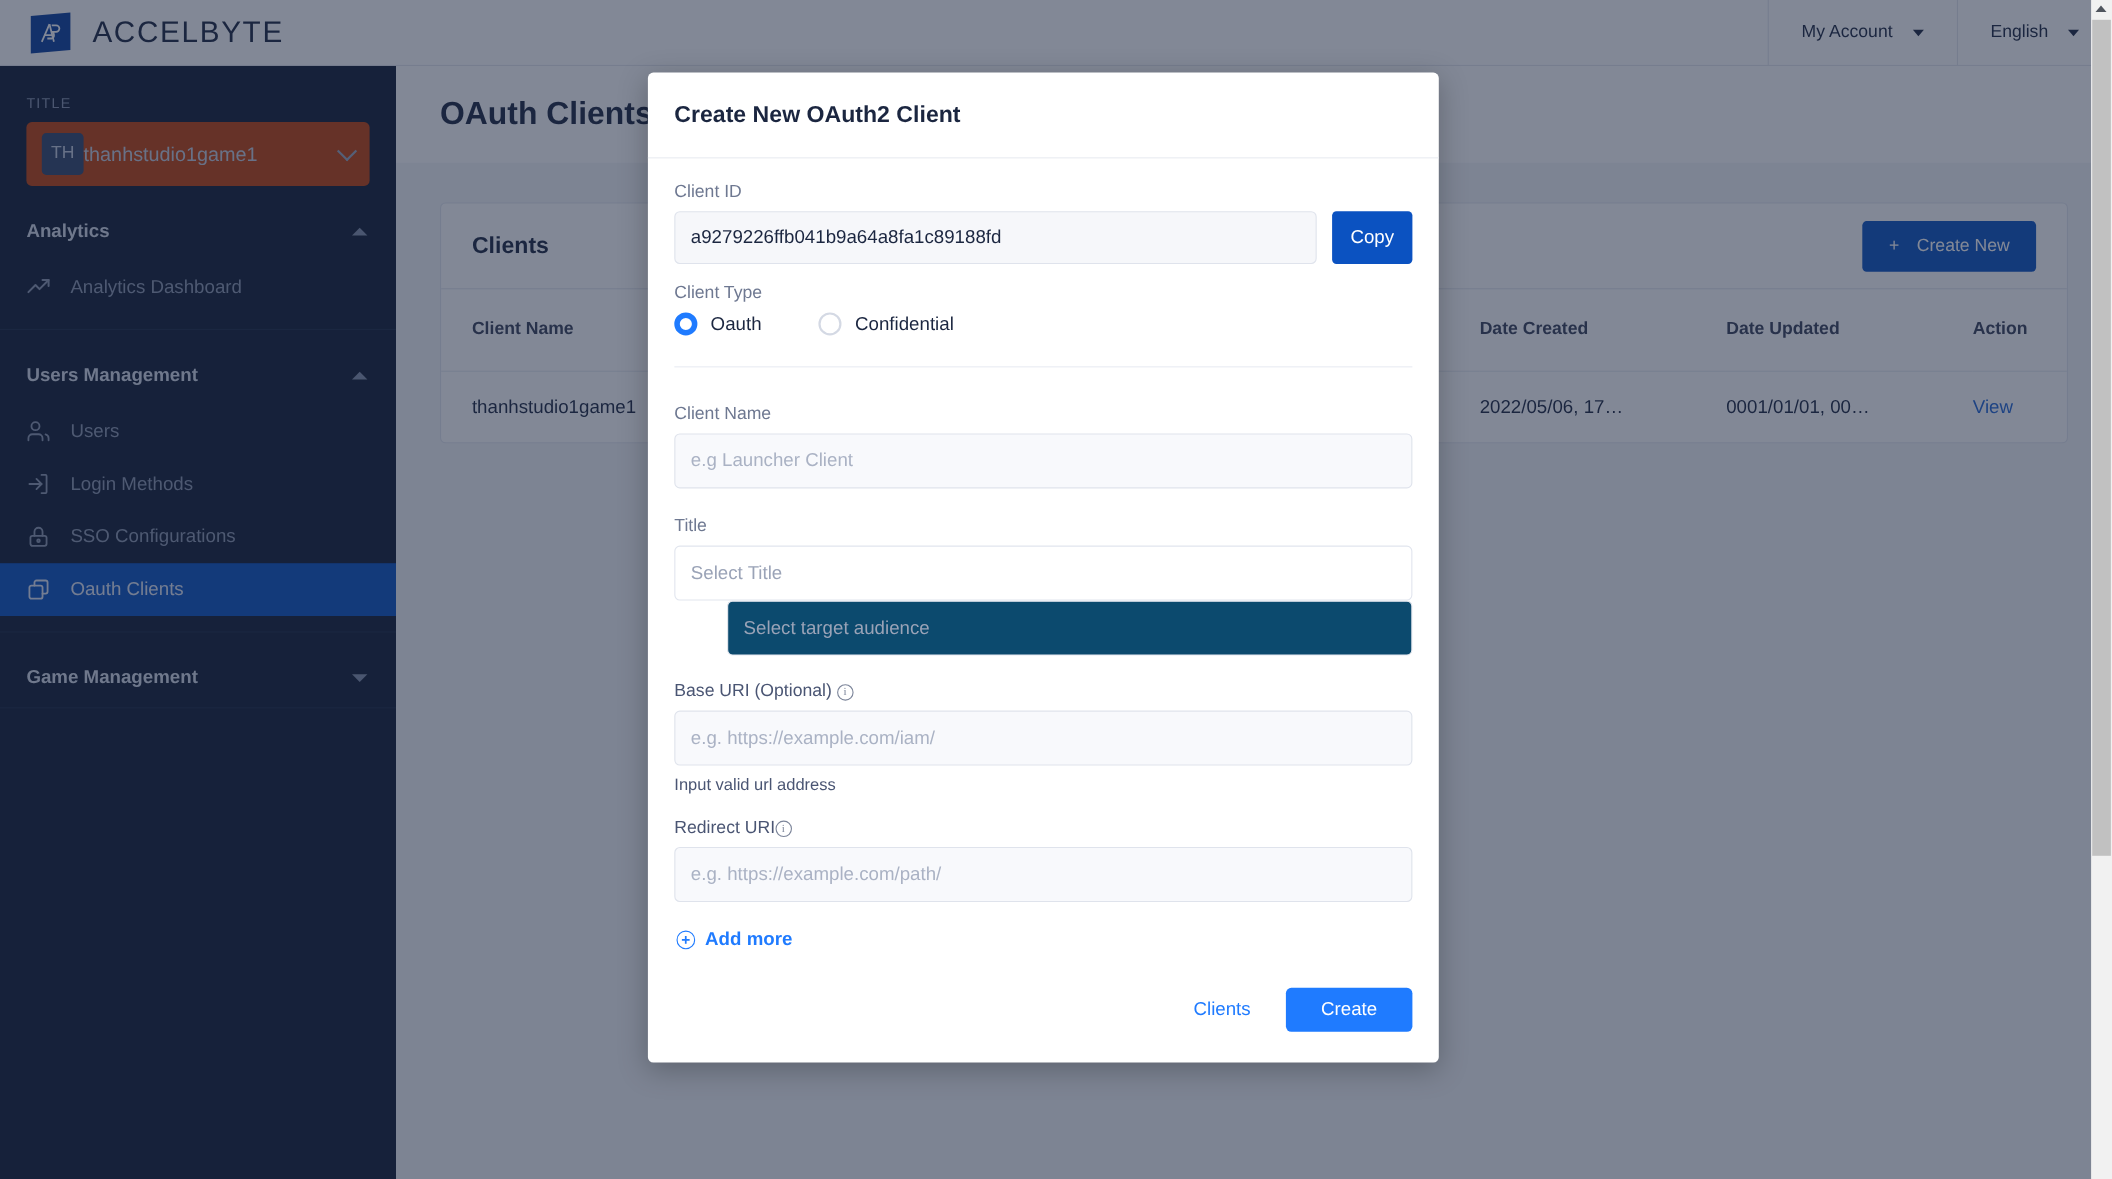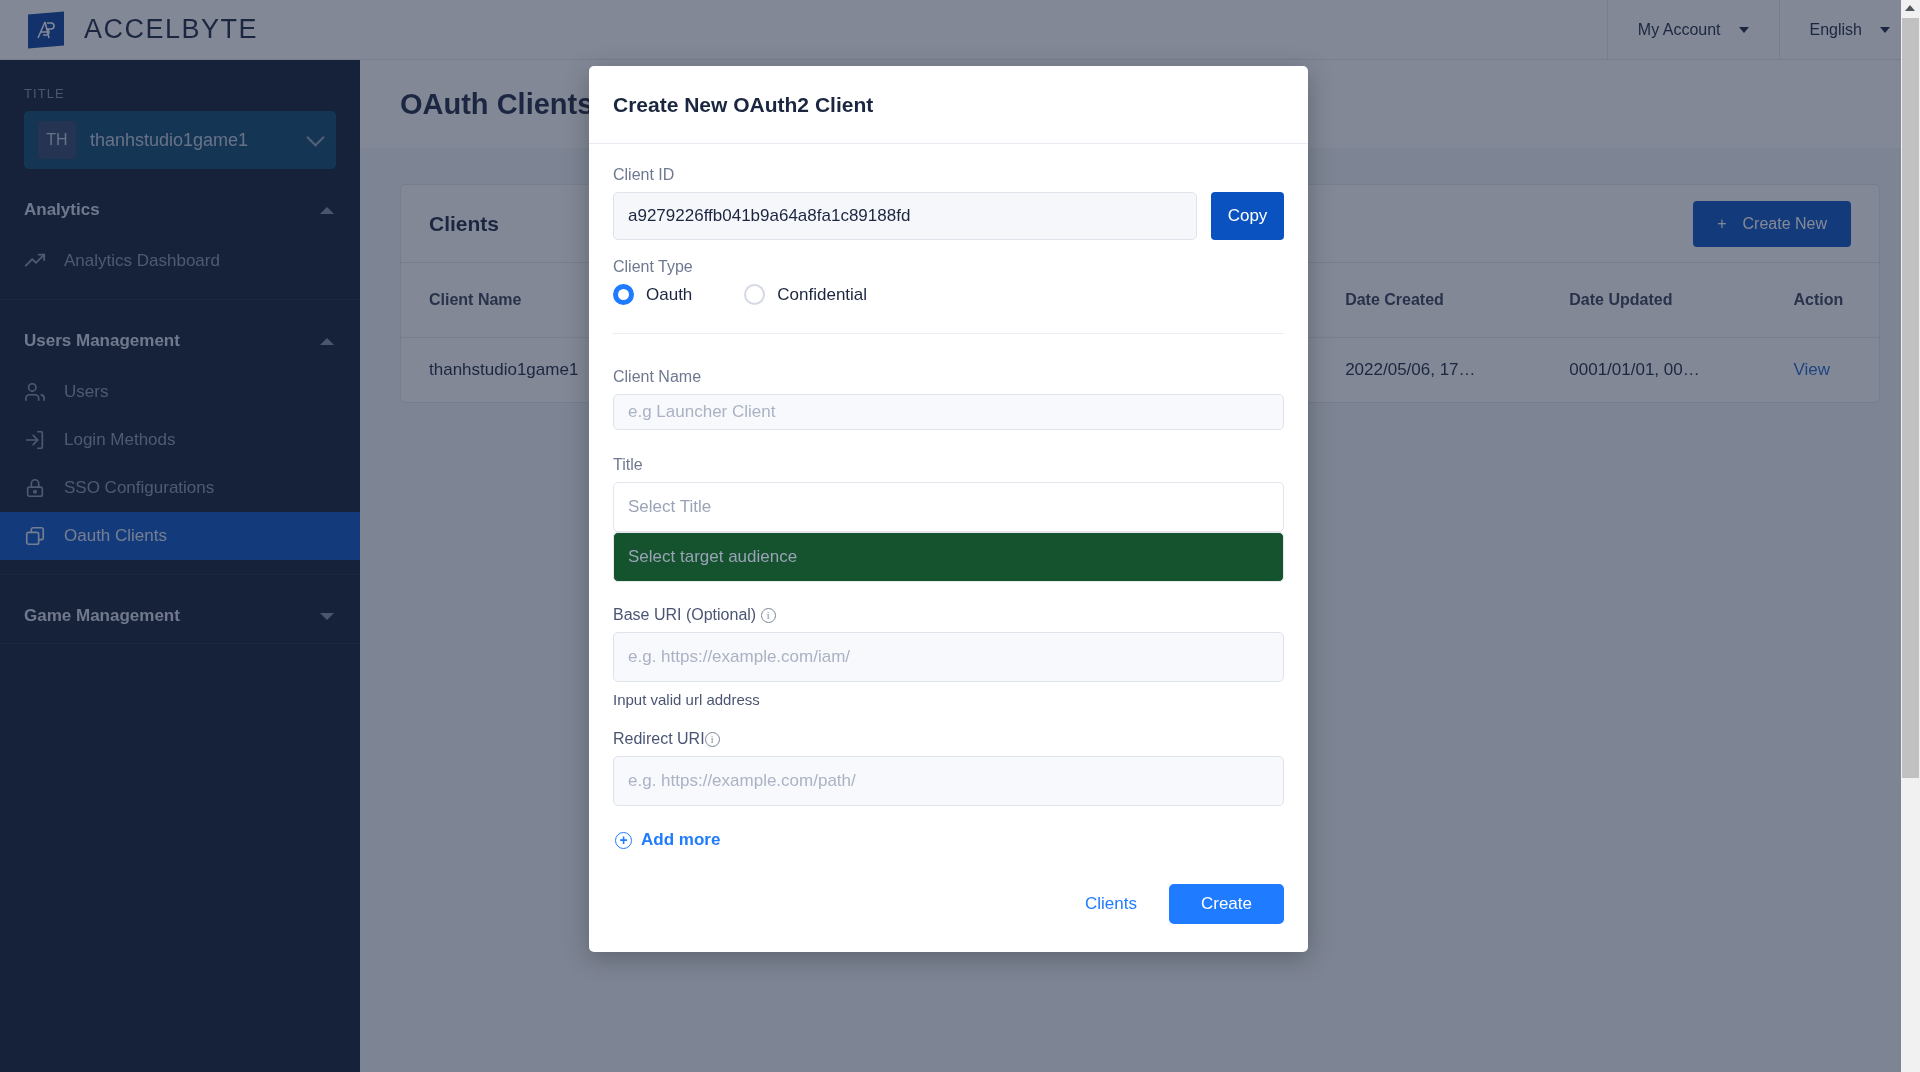--- a/index.html
+++ b/index.html
@@ -43,22 +43,22 @@
   
   .sidebar {
     position: absolute; top: 60px; left: 0; width: 360px; height: 1012px;
     background: #101c33; z-index: 2; overflow: hidden;
   }
   .side-title-lbl {
     font-size: 13px; letter-spacing: 1.1px; color: #8591ab;
     padding: 26px 0 10px 24px;
   }
   .side-switcher {
-    margin: 0 24px; height: 58px; background: #0c4a6e; border-radius: 5px;
-    display: flex; align-items: center; padding: 0 14px; gap: 14px;
+    margin: 0 24px; height: 58px; background: #c2410c; border-radius: 5px;
+    display: flex; align-items: center; padding: 0 14px; gap: 0;
   }
   .side-avatar {
     width: 38px; height: 38px; border-radius: 4px; background: #32456b;
     color: #c3ccdd; font-size: 16px; display: flex;
     align-items: center; justify-content: center;
   }
   .side-sw-name { flex: 1; font-size: 18px; color: #c5cddd; }
   .chev {
     width: 13px; height: 13px; border-right: 2px solid #9aa6bd;
     border-bottom: 2px solid #9aa6bd; transform: rotate(45deg);
@@ -159,21 +159,21 @@
   .dot.on { border: 5px solid #1f7bff; background: #fff; }
   .radio span { font-size: 17px; color: #1b2640; }
   .divider { height: 1px; background: #e9ecf2; margin: 28px 0 34px 0; }
   .field { margin-bottom: 26px; }
   .sel-wrap { position: relative; }
   .sel {
     height: 50px; border: 1px solid #e1e5ee; border-radius: 5px;
     background: #fff; font-size: 17px; color: #9aa3b7;
     display: flex; align-items: center; padding: 0 14px;
   }
-  .sel.disabled { background: #14532d; border-color: #e5e8ef; }
+  .sel.disabled { background: #0c4a6e; border-color: #e5e8ef; margin-left: 48px; }
   .info-ic {
     display: inline-flex; width: 15px; height: 15px; border-radius: 50%;
     border: 1px solid #7b8499; color: #7b8499; font-size: 10px;
     align-items: center; justify-content: center; vertical-align: 1px;
     font-family: "Liberation Serif", serif;
   }
   .hint { font-size: 15px; color: #4a5573; margin-top: 9px; }
   .addmore {
     display: inline-flex; align-items: center; gap: 9px;
     color: #1f7bff; font-size: 17px; font-weight: bold;
@@ -396,21 +396,21 @@
             <span>Confidential</span>
           </label>
         </div>
       </div>
 
       <div class="divider"></div>
 
       
       <div class="field">
         <label class="fl">Client Name</label>
-        <input class="inp" style="height: 36px;" placeholder="e.g Launcher Client">
+        <input class="inp" style="height: 50px;" placeholder="e.g Launcher Client">
       </div>
 
       
       <div class="field" style="margin-bottom:24px;">
         <label class="fl">Title</label>
         <div class="sel-wrap">
           <div class="sel">
             <span>Select Title</span>
           </div>
           <span class="chv"></span>

